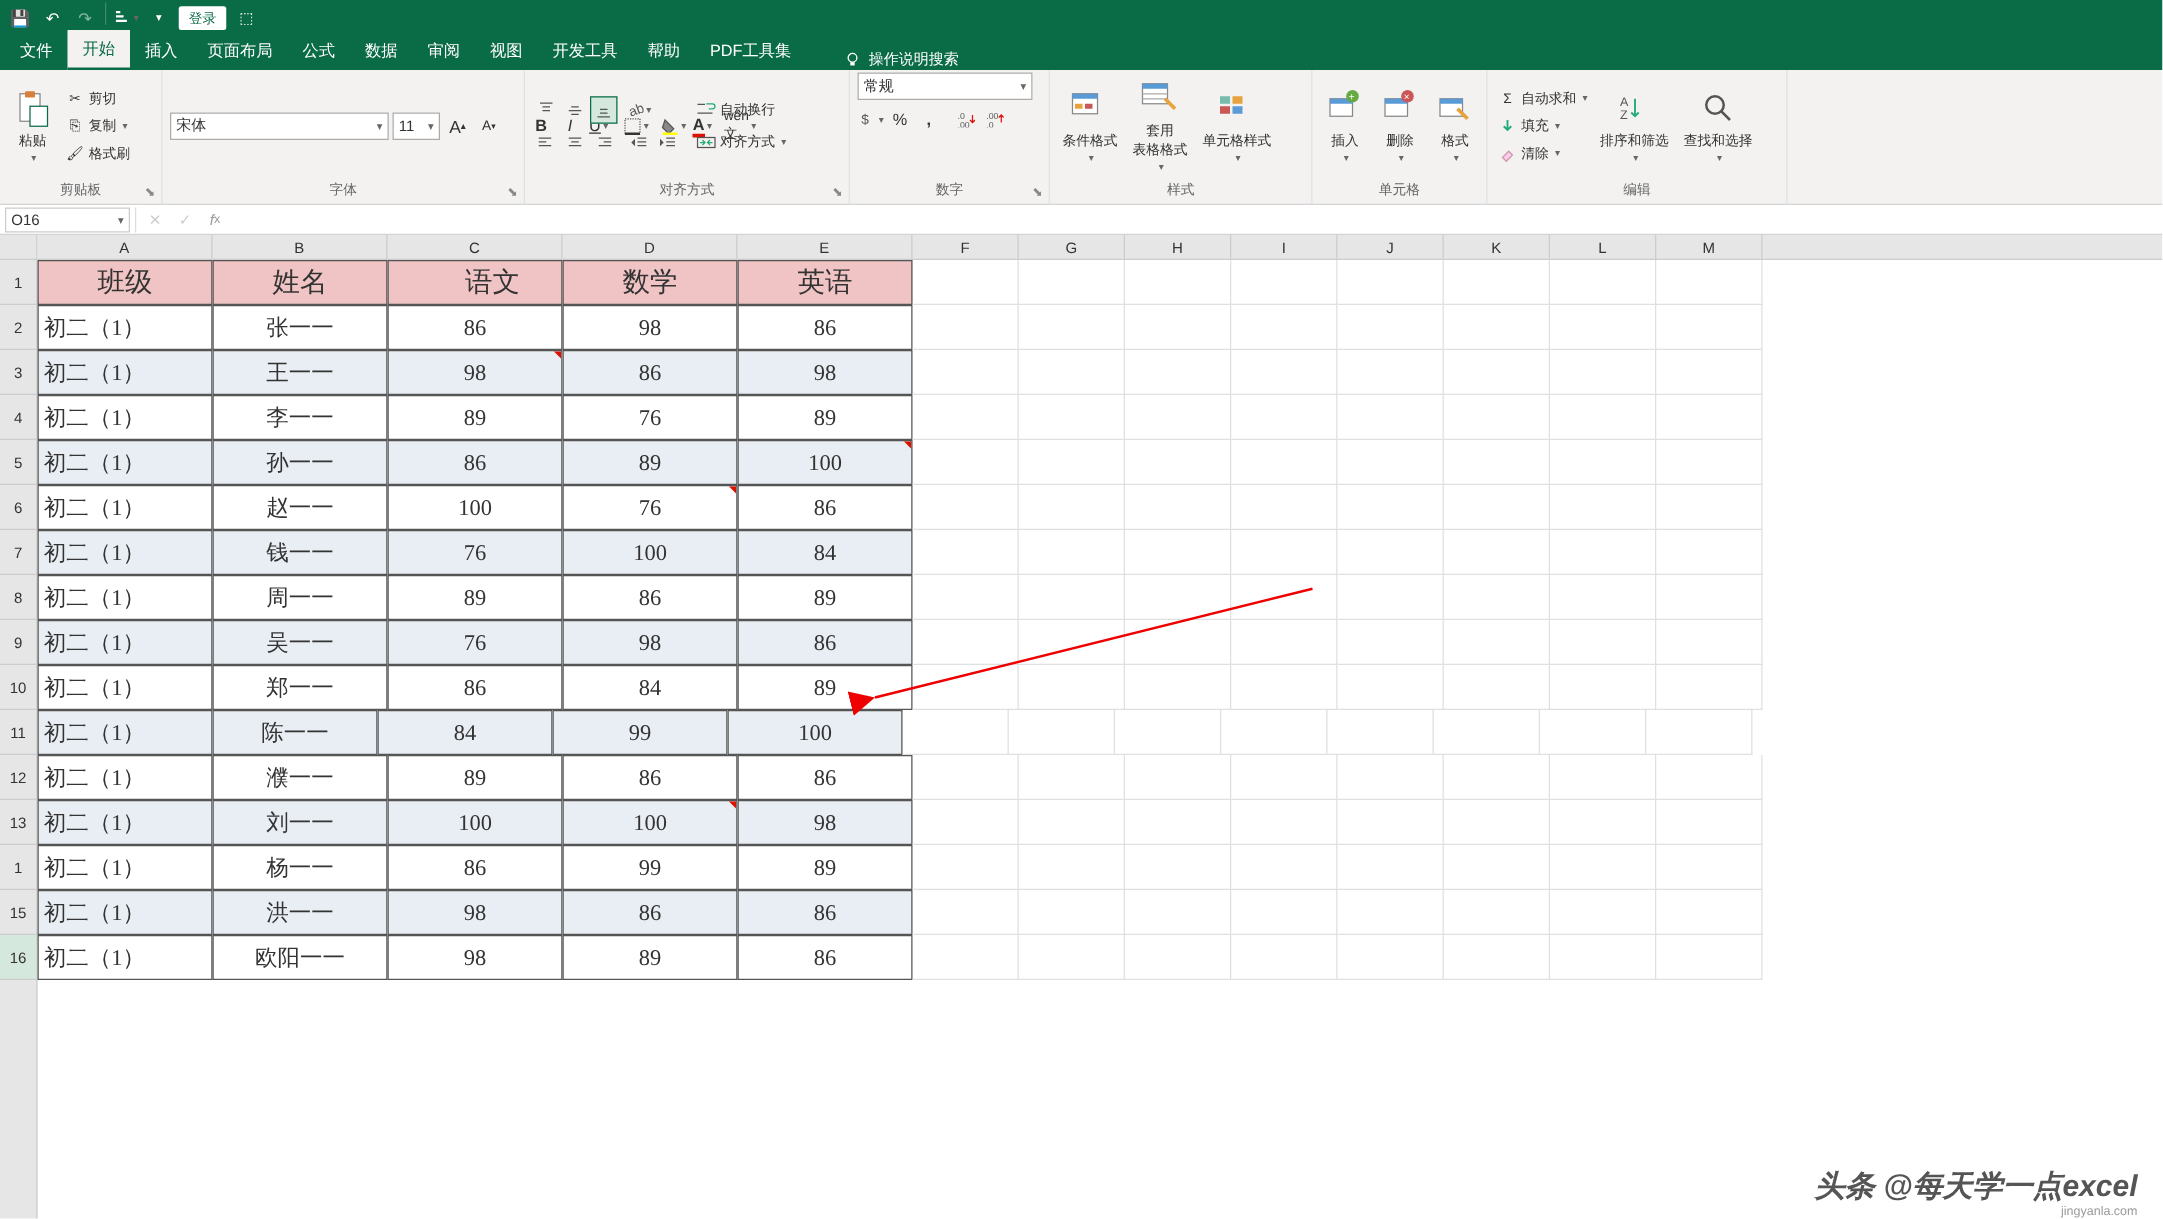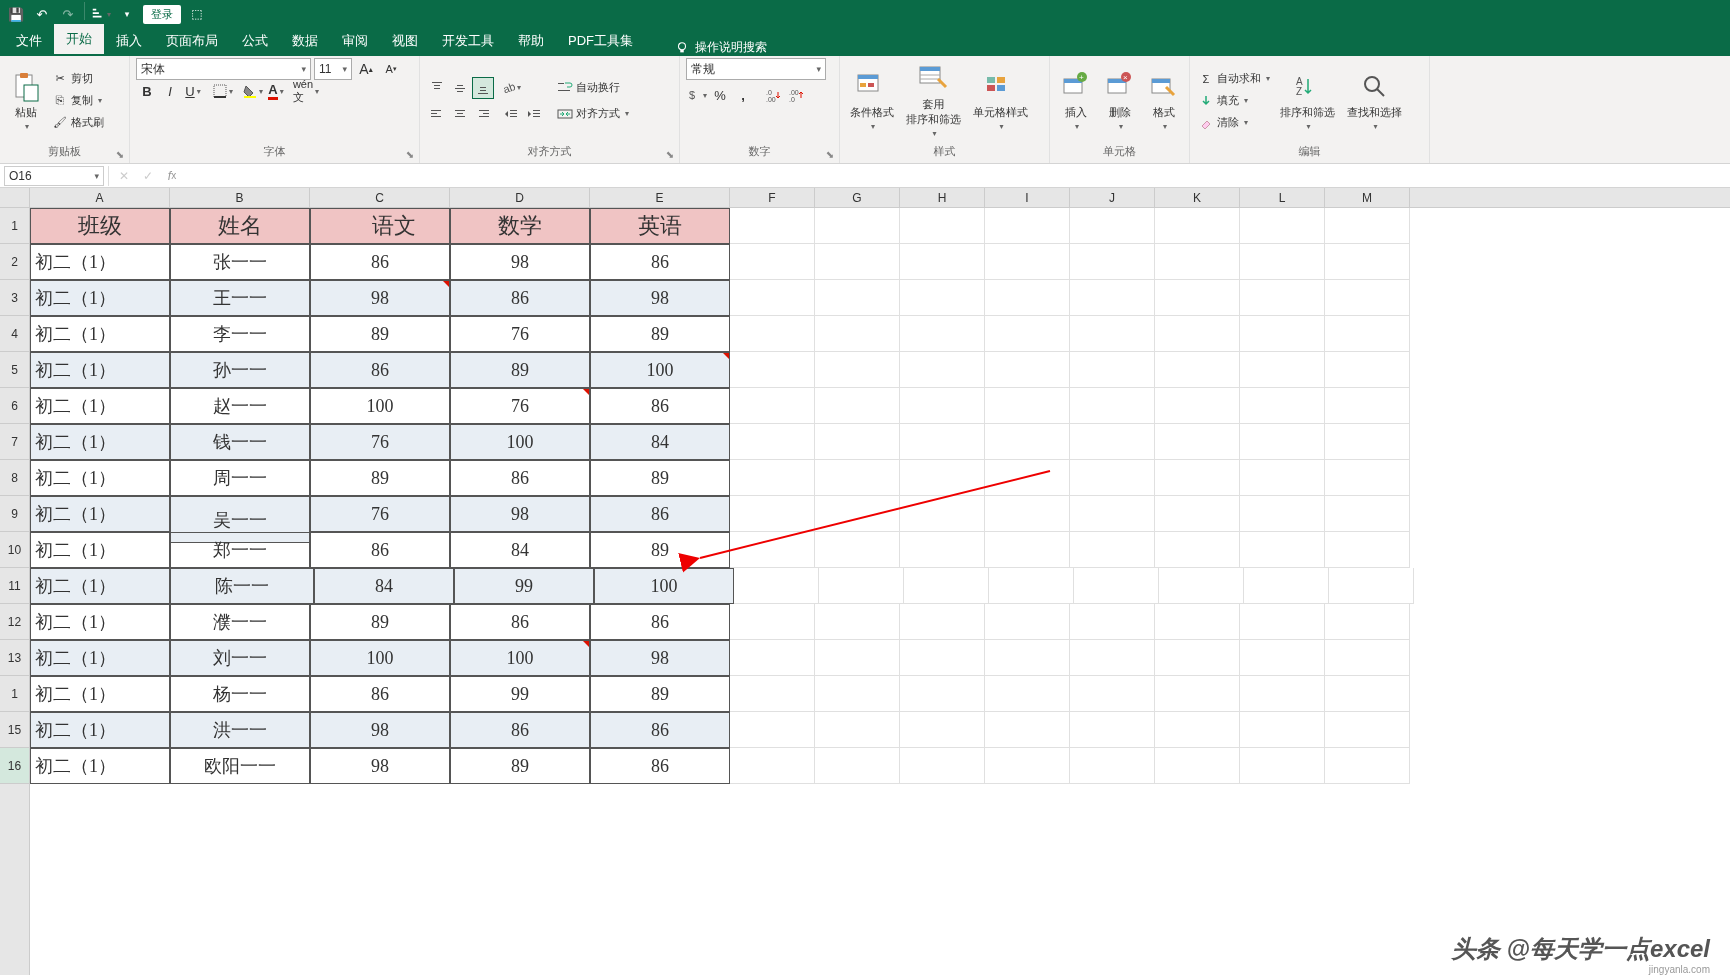--- a/index.html
+++ b/index.html
@@ -146,21 +146,21 @@
             <span class="icn">🖌</span>
             <span>格式刷</span>
           </div>
       </div>
     </div>
     <div class="rgroup-label">剪贴板</div>
     <div class="rlauncher">⬊</div>
   </div>
 
   <div class="rgroup" style="width:290px">
-    <div class="rgroup-body" style="flex-direction:column;gap:0">
+    <div class="rgroup-body" style="flex-direction:row;gap:20px">
       <div style="display:flex;gap:3px;align-items:center">
         <div class="font-select">
             <span>宋体</span>
             <span style="font-size:9px;color:#666">▾</span>
           </div>
         <div class="size-select">
             <span>11</span>
             <span style="font-size:9px;color:#666">▾</span>
           </div>
         <div class="btn-sq" style="font-size:14px">A<sup style="font-size:8px">▴</sup></div>
@@ -357,21 +357,21 @@
           <span class="icn">
             <svg viewBox="0 0 32 32">
               <rect x="2" y="4" width="20" height="16" fill="#fff" stroke="#888"></rect>
               <rect x="2" y="4" width="20" height="4" fill="#5b9bd5"></rect>
               <line x1="2" y1="12" x2="22" y2="12" stroke="#aaa"></line>
               <line x1="2" y1="16" x2="22" y2="16" stroke="#aaa"></line>
               <path d="M20 16 L28 24" stroke="#e8a33d" stroke-width="3"></path>
             </svg>
           </span>
           <span style="white-space:pre;text-align:center">套用
-排序和筛选</span>
+表格格式</span>
         </div>
       <div class="big-btn dd-arrow">
           <span class="icn">
             <svg viewBox="0 0 32 32">
               <rect x="2" y="6" width="8" height="6" fill="#7ba"></rect>
               <rect x="12" y="6" width="8" height="6" fill="#e8a33d"></rect>
               <rect x="2" y="14" width="8" height="6" fill="#c55"></rect>
               <rect x="12" y="14" width="8" height="6" fill="#5b9bd5"></rect>
             </svg>
           </span>
@@ -634,21 +634,21 @@
         <div class="cell" style="width: 85px; height: 36px; position: relative;"></div>
         <div class="cell" style="width: 85px; height: 36px; position: relative;"></div>
         <div class="cell" style="width: 85px; height: 36px; position: relative;"></div>
         <div class="cell" style="width: 85px; height: 36px; position: relative;"></div>
         <div class="cell" style="width: 85px; height: 36px; position: relative;"></div>
         <div class="cell" style="width: 85px; height: 36px; position: relative;"></div>
         <div class="cell" style="width: 85px; height: 36px; position: relative;"></div>
       </div>
       <div class="row" style="height: 36px;">
         <div class="cell data left alt" style="width: 140px; height: 36px; position: relative;">初二（1）</div>
-        <div class="cell data alt" style="width: 140px; height: 47px; position: relative;">吴一一</div>
+        <div class="cell data alt" style="width: 140px; height: 36px; position: relative;">吴一一</div>
         <div class="cell data alt" style="width: 140px; height: 36px; position: relative;">76</div>
         <div class="cell data alt" style="width: 140px; height: 36px; position: relative;">98</div>
         <div class="cell data alt" style="width: 140px; height: 36px; position: relative;">86</div>
         <div class="cell" style="width: 85px; height: 36px; position: relative;"></div>
         <div class="cell" style="width: 85px; height: 36px; position: relative;"></div>
         <div class="cell" style="width: 85px; height: 36px; position: relative;"></div>
         <div class="cell" style="width: 85px; height: 36px; position: relative;"></div>
         <div class="cell" style="width: 85px; height: 36px; position: relative;"></div>
         <div class="cell" style="width: 85px; height: 36px; position: relative;"></div>
         <div class="cell" style="width: 85px; height: 36px; position: relative;"></div>
@@ -664,21 +664,21 @@
         <div class="cell" style="width: 85px; height: 36px; position: relative;"></div>
         <div class="cell" style="width: 85px; height: 36px; position: relative;"></div>
         <div class="cell" style="width: 85px; height: 36px; position: relative;"></div>
         <div class="cell" style="width: 85px; height: 36px; position: relative;"></div>
         <div class="cell" style="width: 85px; height: 36px; position: relative;"></div>
         <div class="cell" style="width: 85px; height: 36px; position: relative;"></div>
         <div class="cell" style="width: 85px; height: 36px; position: relative;"></div>
       </div>
       <div class="row" style="height: 36px;">
         <div class="cell data left alt" style="width: 140px; height: 36px; position: relative;">初二（1）</div>
-        <div class="cell data alt" style="width: 144px; height: 36px; position: relative;">陈一一</div>
+        <div class="cell data alt" style="width: 132px; height: 36px; position: relative;">陈一一</div>
         <div class="cell data alt" style="width: 140px; height: 36px; position: relative;">84</div>
         <div class="cell data alt" style="width: 140px; height: 36px; position: relative;">99</div>
         <div class="cell data alt" style="width: 140px; height: 36px; position: relative;">100</div>
         <div class="cell" style="width: 85px; height: 36px; position: relative;"></div>
         <div class="cell" style="width: 85px; height: 36px; position: relative;"></div>
         <div class="cell" style="width: 85px; height: 36px; position: relative;"></div>
         <div class="cell" style="width: 85px; height: 36px; position: relative;"></div>
         <div class="cell" style="width: 85px; height: 36px; position: relative;"></div>
         <div class="cell" style="width: 85px; height: 36px; position: relative;"></div>
         <div class="cell" style="width: 85px; height: 36px; position: relative;"></div>

